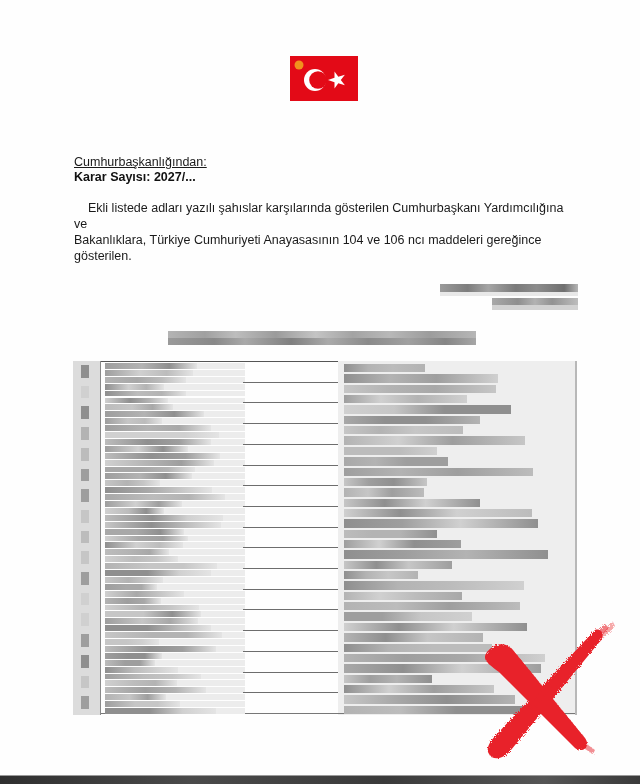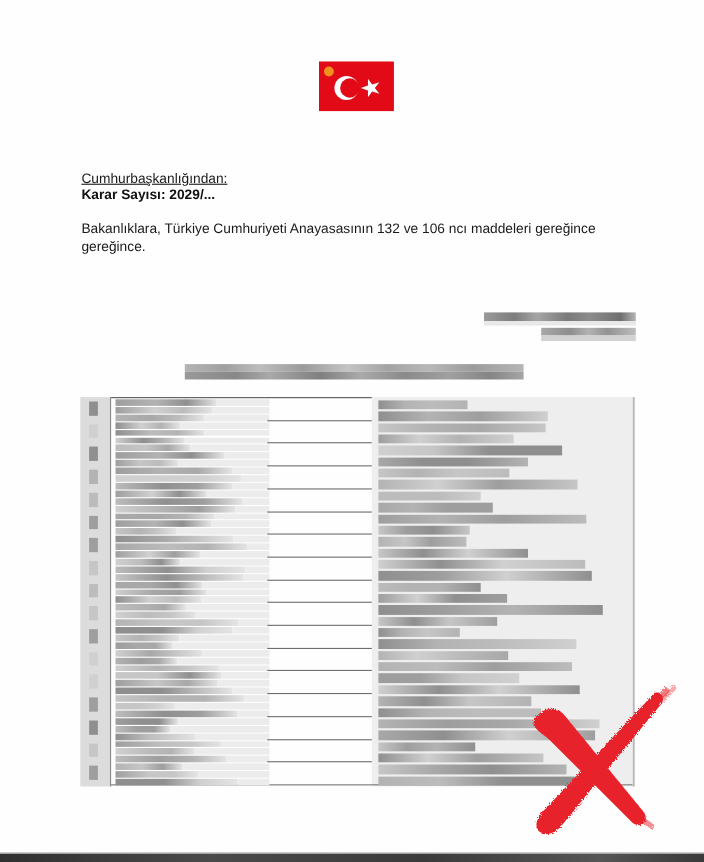--- a/index.html
+++ b/index.html
@@ -50,25 +50,26 @@
       <rect width="68" height="45" fill="#e30a17"></rect>
       <circle cx="9" cy="9" r="4.5" fill="#f2a01e" opacity="0.9"></circle>
       <circle cx="25" cy="24" r="11" fill="#ffffff"></circle>
       <circle cx="28" cy="24" r="8.8" fill="#e30a17"></circle>
       <polygon fill="#ffffff" points="38,24 44.5,21.8 44.5,15.6 48.3,20.8 54.9,18.8 50.8,24 54.9,29.2 48.3,27.2 44.5,32.4 44.5,26.2"></polygon>
     </svg>
   </div>
 
 
   <div class="from">Cumhurbaşkanlığından:</div>
-  <div class="decision">Karar Sayısı: 2029/...</div>
+  <div class="decision">Karar Sayısı: 2027/...</div>
 
   <div class="body-text">
-    <div>Bakanlıklara, Türkiye Cumhuriyeti Anayasasının 132 ve 106 ncı maddeleri gereğince</div>
-    <div>gereğince.</div>
+    <div><span class="indent"></span><span>Ekli listede adları yazılı şahıslar karşılarında gösterilen Cumhurbaşkanı Yardımcılığına ve</span></div>
+    <div>Bakanlıklara, Türkiye Cumhuriyeti Anayasasının 104 ve 106 ncı maddeleri gereğince</div>
+    <div>gösterilen.</div>
   </div>
 
   <div class="sign-block">
     <div class="px" style="left:0;top:1px;width:138px;height:8px;background:linear-gradient(90deg,#9a9a9a,#7d7d7d 20%,#a5a5a5 35%,#7a7a7a 55%,#8c8c8c 70%,#6f6f6f 90%,#b5b5b5);"></div>
     <div class="px" style="left:0;top:9px;width:138px;height:4px;background:#e8e8e8;"></div>
     <div class="px" style="left:52px;top:15px;width:86px;height:7px;background:linear-gradient(90deg,#a8a8a8,#8e8e8e 30%,#b2b2b2 50%,#929292 70%,#bdbdbd);"></div>
     <div class="px" style="left:52px;top:22px;width:86px;height:5px;background:#d2d2d2;"></div>
   </div>
 
   <div class="list-title">

